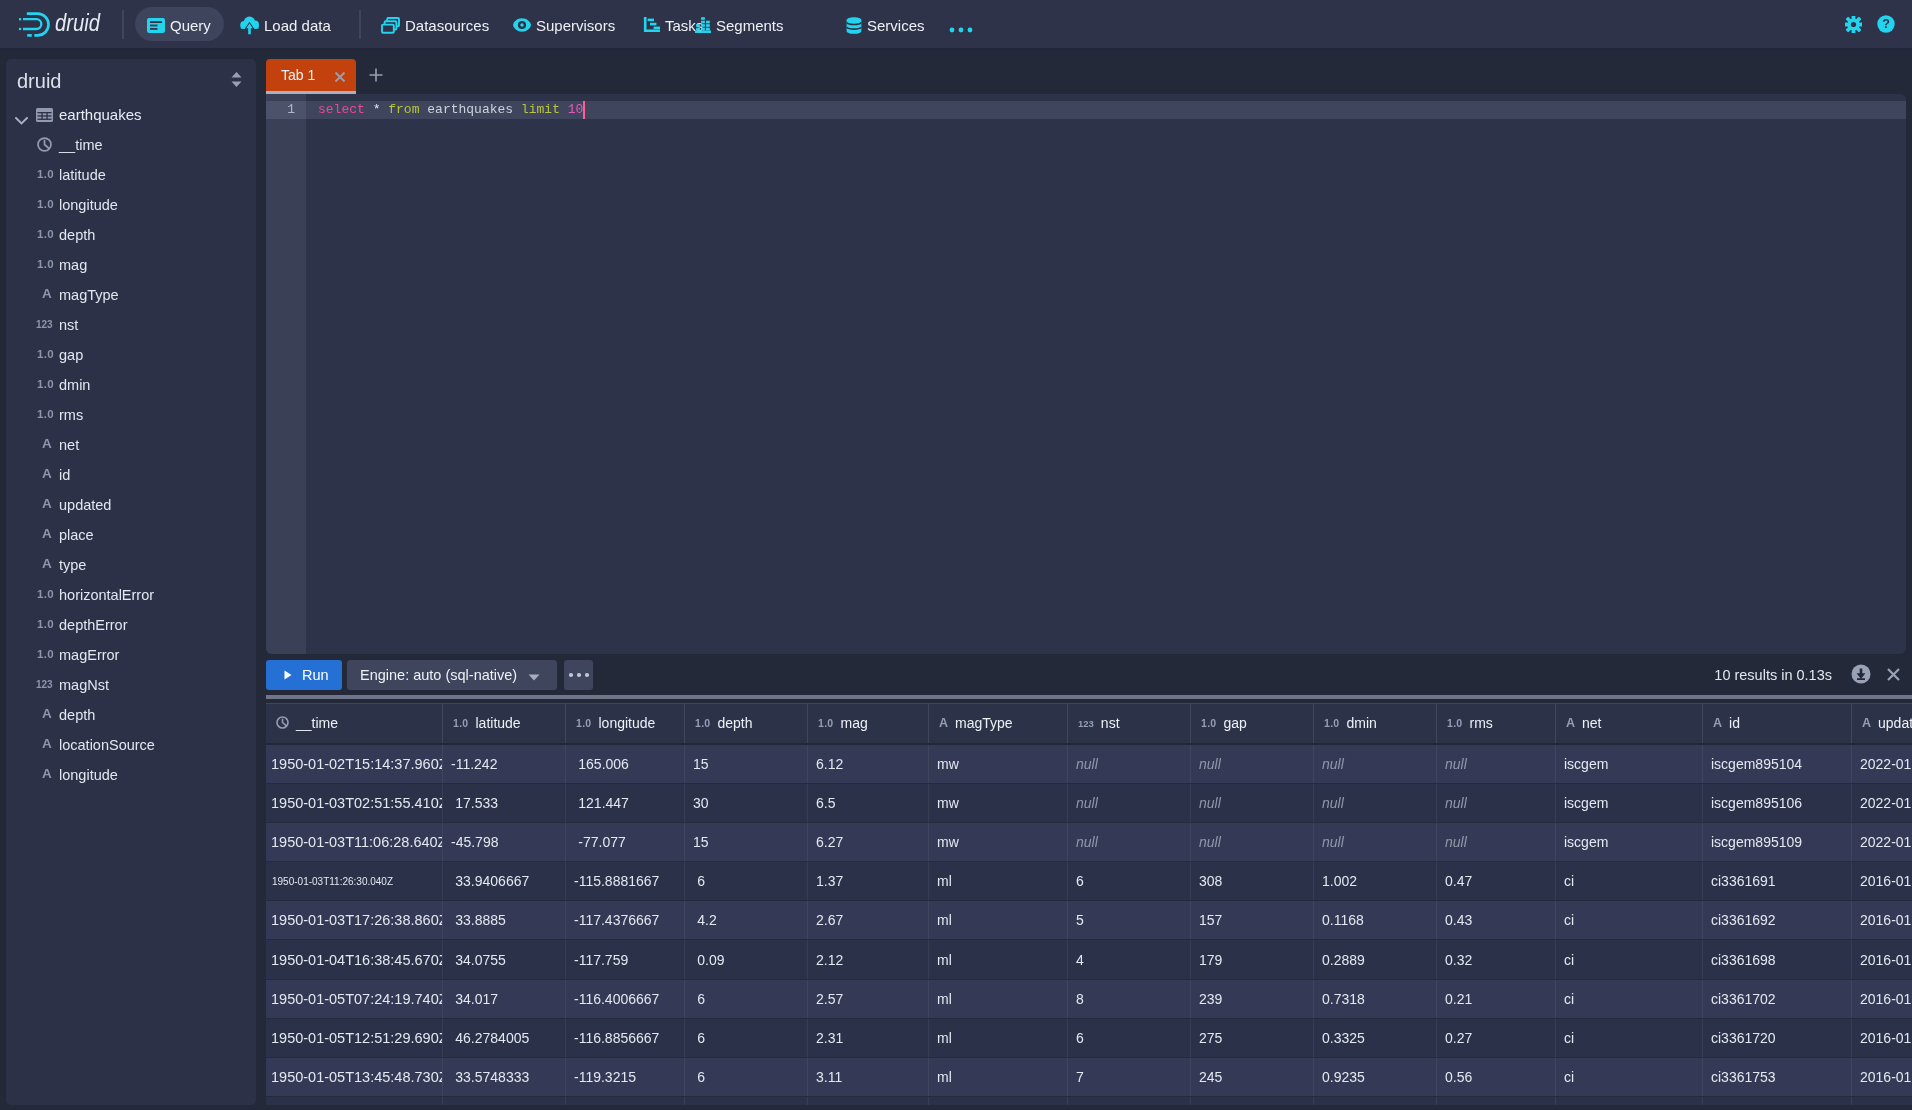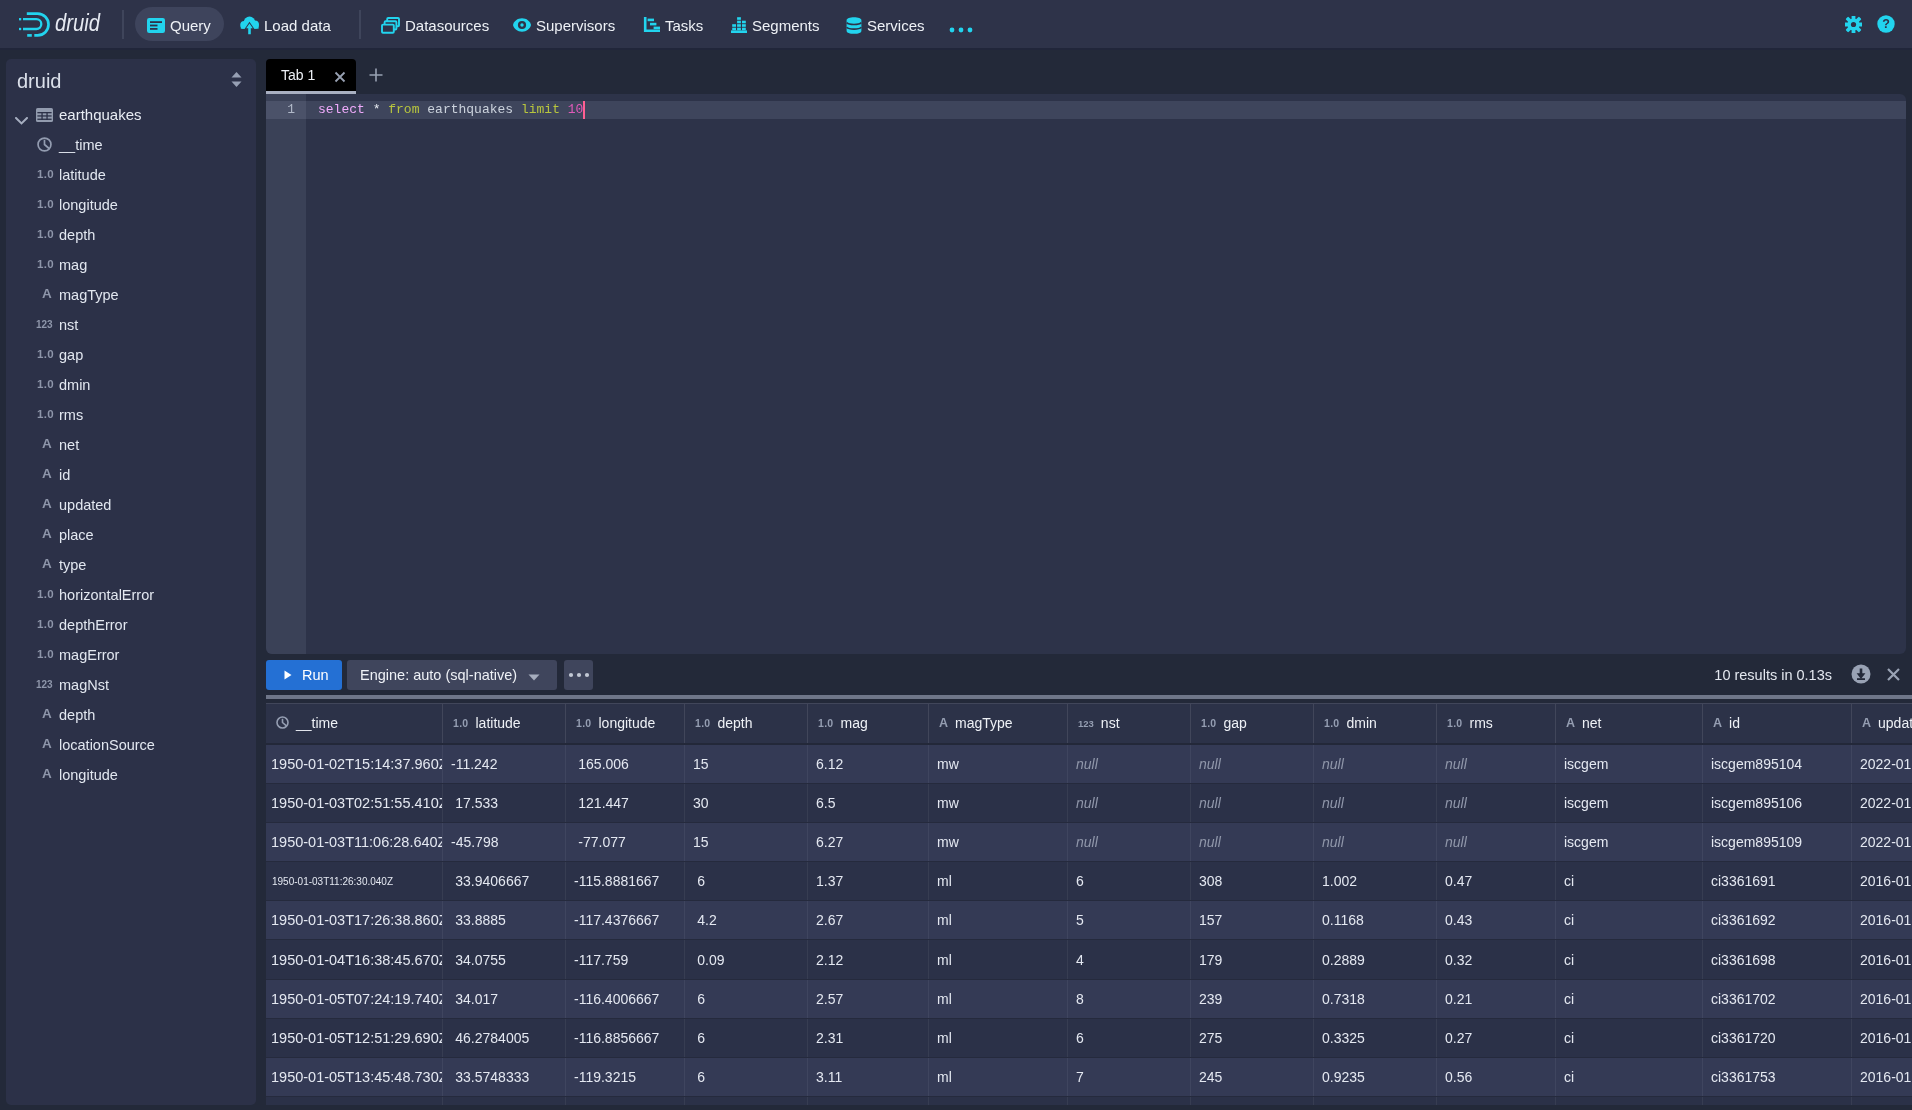--- a/index.html
+++ b/index.html
@@ -65,21 +65,21 @@
     </div>
     <div class="navitem" style="left:643px">
       <svg width="17" height="16" viewBox="0 0 17 16" style="">
 <path d="M2.2,0 V13.8 H17" stroke="#22d4ee" stroke-width="2.6" fill="none"></path>
 <rect x="4.6" y="1.6" width="6.4" height="2.6" fill="#22d4ee"></rect>
 <rect x="7" y="5.8" width="6.4" height="2.6" fill="#22d4ee"></rect>
 <rect x="10.6" y="9.6" width="6.4" height="2.6" fill="#22d4ee"></rect>
 </svg>
       <span>Tasks</span>
     </div>
-    <div class="navitem" style="left:731px">
+    <div class="navitem" style="left:695px">
       <svg width="16" height="16" viewBox="0 0 16 16" style="">
 <g fill="#22d4ee">
 <rect x="0" y="13.4" width="16" height="2.6"></rect>
 <rect x="1.2" y="7.2" width="3.8" height="2.6"></rect>
           <rect x="1.2" y="10.7" width="3.8" height="2.6"></rect>
 <rect x="6.1" y="0.2" width="3.8" height="2.6"></rect>
           <rect x="6.1" y="3.7" width="3.8" height="2.6"></rect>
           <rect x="6.1" y="7.2" width="3.8" height="2.6"></rect>
           <rect x="6.1" y="10.7" width="3.8" height="2.6"></rect>
 <rect x="11" y="3.7" width="3.8" height="2.6"></rect>
@@ -224,36 +224,36 @@
     </div>
     <div class="sideitem" style="top:671px">
       <div class="abs" style="left:36px;top:6px;color:#8e96aa;font-size:13.5px;font-weight:bold">A</div>
       <div class="abs" style="left:53px;top:7px;color:#e2e7f0;font-size:14.5px">locationSource</div>
     </div>
     <div class="sideitem" style="top:701px">
       <div class="abs" style="left:36px;top:6px;color:#8e96aa;font-size:13.5px;font-weight:bold">A</div>
       <div class="abs" style="left:53px;top:7px;color:#e2e7f0;font-size:14.5px">longitude</div>
     </div>
   </div>
-<div class="abs" style="left:266px;top:59px;width:90px;height:32px;background:#000000;border-radius:4px 4px 0 0">
+<div class="abs" style="left:266px;top:59px;width:90px;height:32px;background:#c2410c;border-radius:4px 4px 0 0">
   <div class="abs" style="left:15px;top:8px;color:#eef1f6;font-size:14px">Tab 1</div>
   <div class="abs" style="left:68px;top:10px"><svg width="12" height="12" viewBox="0 0 12 12" style="">
         <path d="M1.5,1.5 L10.5,10.5 M10.5,1.5 L1.5,10.5" stroke="#98a1b2" stroke-width="1.8"></path>
       </svg></div>
 </div>
 <div class="abs" style="left:266px;top:91px;width:90px;height:3px;background:#a9b0c2"></div>
 <div class="abs" style="left:368px;top:67px"><svg width="16" height="16" viewBox="0 0 16 16" style="">
       <path d="M8,1.5 V14.5 M1.5,8 H14.5" stroke="#98a1b2" stroke-width="1.6"></path>
     </svg></div>
 
 <div class="abs" style="left:266px;top:94px;width:1640px;height:560px;background:#2d3349;border-radius:0 6px 6px 6px;overflow:hidden">
   <div class="abs" style="left:0;top:0;width:40px;height:560px;background:#3a4157"></div>
   <div class="abs" style="left:0;top:7px;width:40px;height:18px;background:#4b5269;color:#b0b8c8;font-family:'Liberation Mono',monospace;font-size:13px;line-height:18px;text-align:right;padding-right:11px">1</div>
   <div class="abs" style="left:40px;top:7px;width:1600px;height:18px;background:#3e455c"></div>
-  <div class="abs" style="left:52px;top:7px;height:18px;font-family:'Liberation Mono',monospace;font-size:13px;line-height:18px;white-space:pre"><span style="color:#f0abfc">select</span> <span style="color:#e8ecf2">*</span> <span style="color:#b8c63e">from</span> <span style="color:#ccd3dd">earthquakes</span> <span style="color:#b8c63e">limit</span> <span style="color:#e05ab9">10</span></div>
+  <div class="abs" style="left:52px;top:7px;height:18px;font-family:'Liberation Mono',monospace;font-size:13px;line-height:18px;white-space:pre"><span style="color:#ec4899">select</span> <span style="color:#e8ecf2">*</span> <span style="color:#b8c63e">from</span> <span style="color:#ccd3dd">earthquakes</span> <span style="color:#b8c63e">limit</span> <span style="color:#e05ab9">10</span></div>
   <div class="abs" style="left:317px;top:7px;width:2px;height:18px;background:#ff5f92"></div>
 </div>
 
 <div class="abs" style="left:266px;top:660px;width:76px;height:30px;background:#2470d4;border-radius:3px;display:flex;align-items:center">
   <div style="margin-left:18px"><svg width="8" height="10" viewBox="0 0 8 10" style="">
         <path d="M0.5,0.5 L7.5,5 L0.5,9.5Z" fill="#fff"></path>
       </svg></div>
   <div style="margin-left:10px;color:#fff;font-size:14.5px">Run</div>
 </div>
 <div class="abs" style="left:347px;top:660px;width:210px;height:30px;background:#3f455c;border-radius:3px;display:flex;align-items:center">

